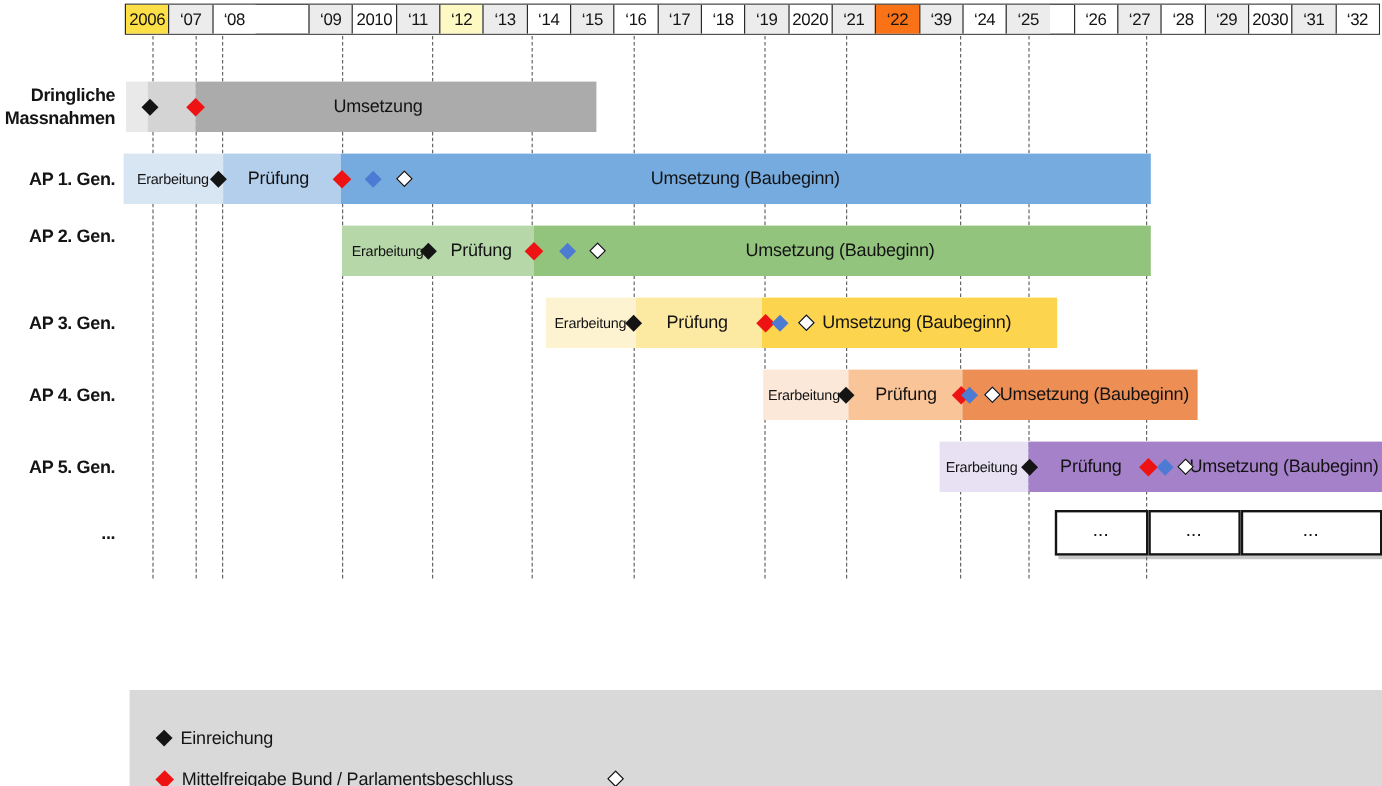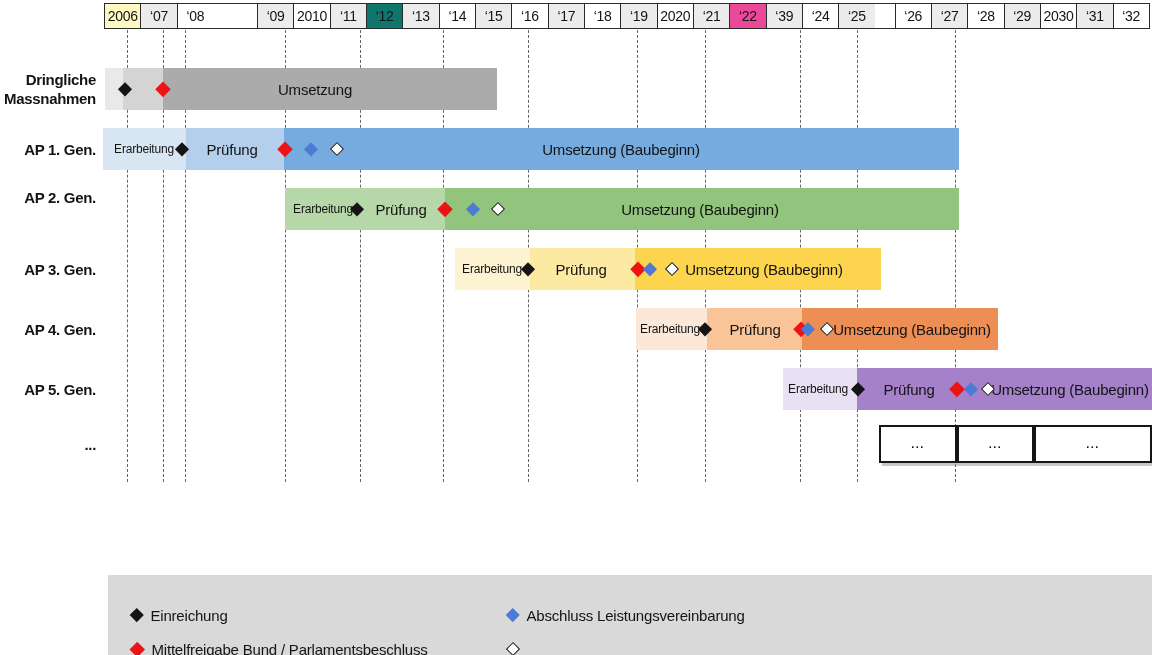--- a/index.html
+++ b/index.html
@@ -44,37 +44,37 @@
     position:absolute;height:20px;display:flex;align-items:center;gap:9px;
     font-size:15px;font-weight:500;letter-spacing:-0.2px;white-space:nowrap;
   }
   .legend-diamond{display:inline-block;transform:rotate(45deg);flex:none;}
 </style>
 </head>
 <body>
 
 <div id="canvas">
   <div id="year-header">
-      <div class="year-cell" style="background: #fef9c3;">2006</div>
+      <div class="year-cell" style="background: #fde047;">2006</div>
       <div class="year-cell" style="background: rgb(236, 236, 236);">‘07</div>
       <div class="year-cell" style="background: rgb(255, 255, 255);">‘08</div>
       <div class="year-cell" style="background: rgb(236, 236, 236); margin-left: 44px;">‘09</div>
       <div class="year-cell" style="background: rgb(255, 255, 255);">2010</div>
       <div class="year-cell" style="background: rgb(236, 236, 236); text-align: right;">‘11</div>
-      <div class="year-cell" style="background: #0f766e;">‘12</div>
+      <div class="year-cell" style="background: #fef9c3;">‘12</div>
       <div class="year-cell" style="background: rgb(236, 236, 236);">‘13</div>
       <div class="year-cell" style="background: rgb(255, 255, 255);">‘14</div>
       <div class="year-cell" style="background: rgb(236, 236, 236);">‘15</div>
       <div class="year-cell" style="background: rgb(255, 255, 255);">‘16</div>
       <div class="year-cell" style="background: rgb(236, 236, 236);">‘17</div>
       <div class="year-cell" style="background: rgb(255, 255, 255);">‘18</div>
       <div class="year-cell" style="background: rgb(236, 236, 236);">‘19</div>
       <div class="year-cell" style="background: rgb(255, 255, 255);">2020</div>
       <div class="year-cell" style="background: rgb(236, 236, 236);">‘21</div>
-      <div class="year-cell" style="background: #ec4899;">‘22</div>
+      <div class="year-cell" style="background: #f97316;">‘22</div>
       <div class="year-cell" style="background: rgb(236, 236, 236);">‘39</div>
       <div class="year-cell" style="background: rgb(255, 255, 255);">‘24</div>
       <div class="year-cell" style="background: rgb(236, 236, 236);">‘25</div>
       <div class="year-cell" style="background: rgb(255, 255, 255); margin-left: 20px;">‘26</div>
       <div class="year-cell" style="background: rgb(236, 236, 236);">‘27</div>
       <div class="year-cell" style="background: rgb(255, 255, 255);">‘28</div>
       <div class="year-cell" style="background: rgb(236, 236, 236);">‘29</div>
       <div class="year-cell" style="background: rgb(255, 255, 255);">2030</div>
       <div class="year-cell" style="background: rgb(236, 236, 236);">‘31</div>
       <div class="year-cell" style="background: rgb(255, 255, 255);">‘32</div>
@@ -164,21 +164,17 @@
 
   <div id="legend" style="background: rgb(217, 217, 217);">
     <div class="legend-item" id="li0" style="left: 24px; top: 30px;">
       <span class="legend-diamond" style="width: 9.5px; height: 9.5px; background: rgb(20, 20, 20);"></span>
       <span>Einreichung</span>
     </div>
     <div class="legend-item" id="li1" style="left: 24px; top: 64px;">
       <span class="legend-diamond" style="width: 10.5px; height: 10.5px; background: rgb(238, 18, 18);"></span>
       <span>Mittelfreigabe Bund / Parlamentsbeschluss</span>
     </div>
-    <div class="legend-item" id="li2" style="left: 400px; top: 30px;">
-      <span class="legend-diamond" style="width: 9.5px; height: 9.5px; background: rgb(77, 123, 211);"></span>
-      <span>Abschluss Leistungsvereinbarung</span>
-    </div>
     <div class="legend-item" id="li3" style="left: 400px; top: 64px;">
       <span class="legend-diamond" style="width: 8px; height: 8px; background: rgb(255, 255, 255); border: 1.5px solid rgb(17, 17, 17);"></span>
     </div>
   </div>
 </div>
 
 </body></html>

